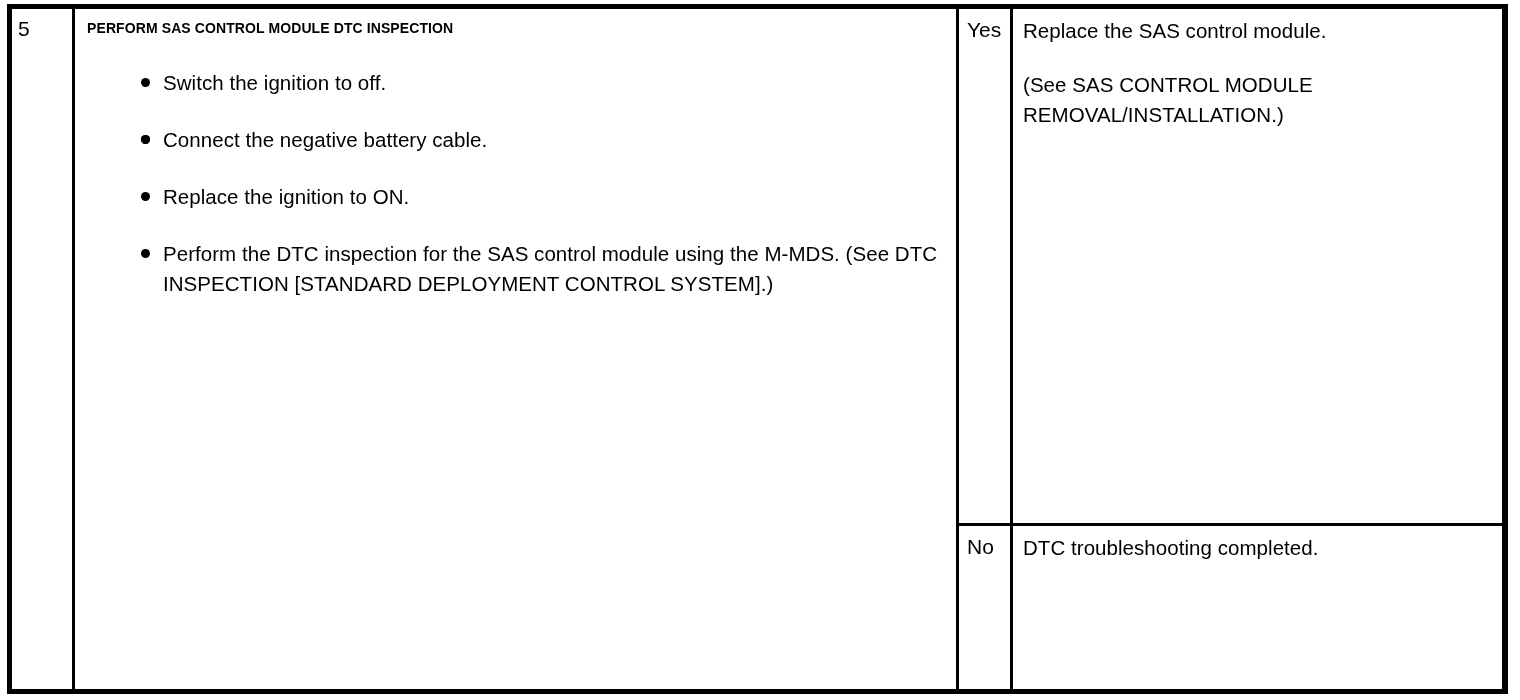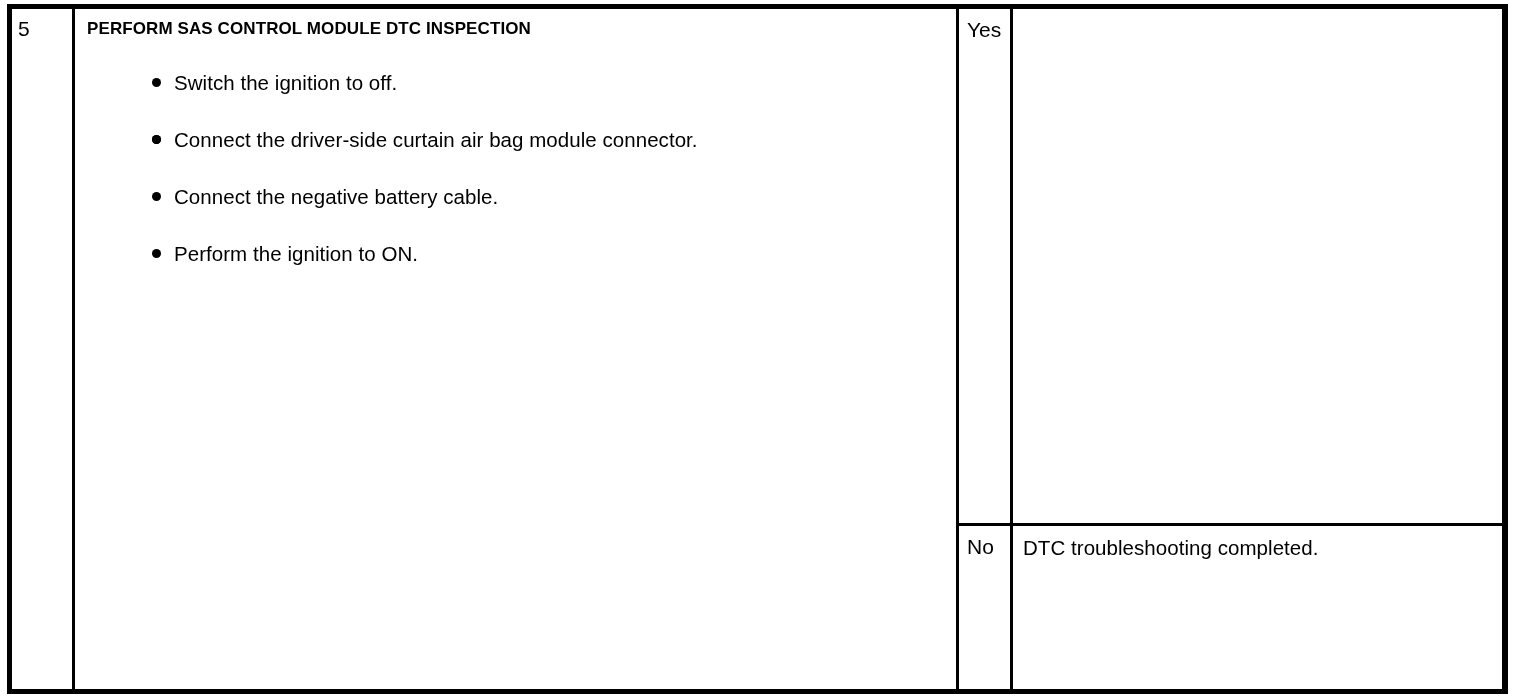--- a/index.html
+++ b/index.html
@@ -70,31 +70,31 @@
     position: absolute;
     left: 63px;
     top: 0;
     width: 884px;
     height: 100%;
     box-sizing: border-box;
     border-right: 3px solid #000;
     padding: 7px 8px 0 12px;
   }
   .body-title {
-    font-size: 17px;
+    font-size: 14px;
     line-height: 25px;
     font-weight: bold;
     letter-spacing: 0.1px;
     margin: 0 0 12px 0;
     white-space: nowrap;
   }
 
   .bullet-list {
     list-style: none;
-    margin: 15px;
+    margin: 4px;
     padding: 0;
   }
   .bullet-item {
     position: relative;
     padding-left: 72px;
     font-size: 20.5px;
     line-height: 30px;
     letter-spacing: 0.05px;
     margin-top: 27px;
   }
@@ -182,39 +182,43 @@
         <ul class="bullet-list">
           <li class="bullet-item">
             <span class="dot"></span>
             <span class="txt">Switch the ignition to off.</span>
           </li>
           <li class="bullet-item">
             <span class="dot"></span>
           </li>
           <li class="bullet-item">
             <span class="dot"></span>
-            <span class="txt">Connect the driver-side curtain air bag module connector.</span>
-          </li>
-          <li class="bullet-item">
-            <span class="dot"></span>
             <span class="txt">Connect the negative battery cable.</span>
           </li>
           <li class="bullet-item">
             <span class="dot"></span>
-            <span class="txt">Perform the ignition to ON.</span>
+            <span class="txt">Replace the ignition to ON.</span>
+          </li>
+          <li class="bullet-item">
+            <span class="dot"></span>
+            <span class="txt">Perform the DTC inspection for the SAS control module using the M-MDS. (See DTC INSPECTION [STANDARD DEPLOYMENT CONTROL SYSTEM].)</span>
           </li>
         </ul>
       </div>
 
       <div class="col-answers">
 
         <div class="answer-row yes">
           <div class="answer-label">
             <span>Yes</span>
           </div>
+          <div class="answer-action">
+            <div class="action-line">Replace the SAS control module.</div>
+            <div class="action-line gap">(See SAS CONTROL MODULE REMOVAL/INSTALLATION.)</div>
+          </div>
         </div>
 
         <div class="answer-row no">
           <div class="answer-label">
             <span>No</span>
           </div>
           <div class="answer-action">
             <div class="action-line">DTC troubleshooting completed.</div>
           </div>
         </div>

